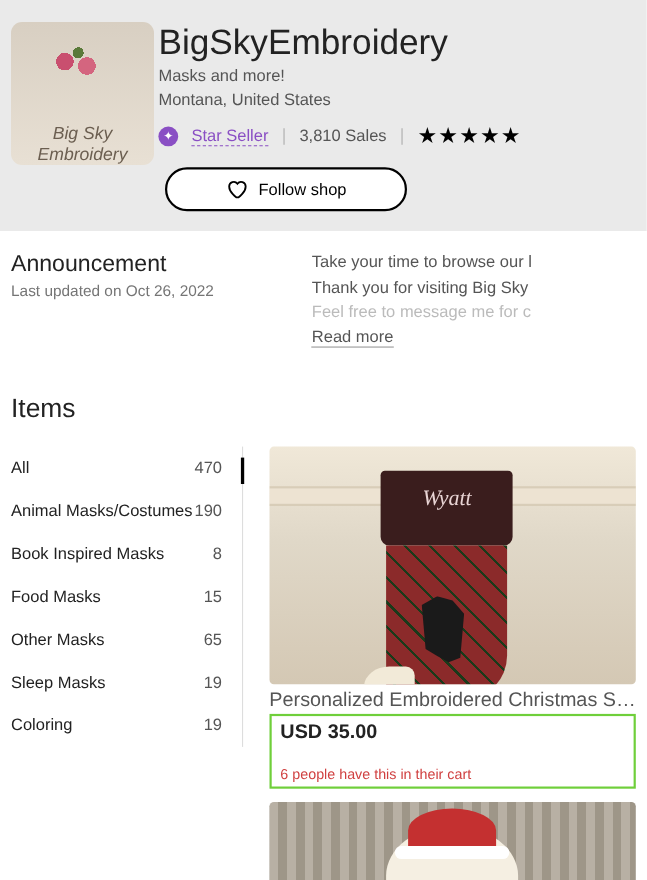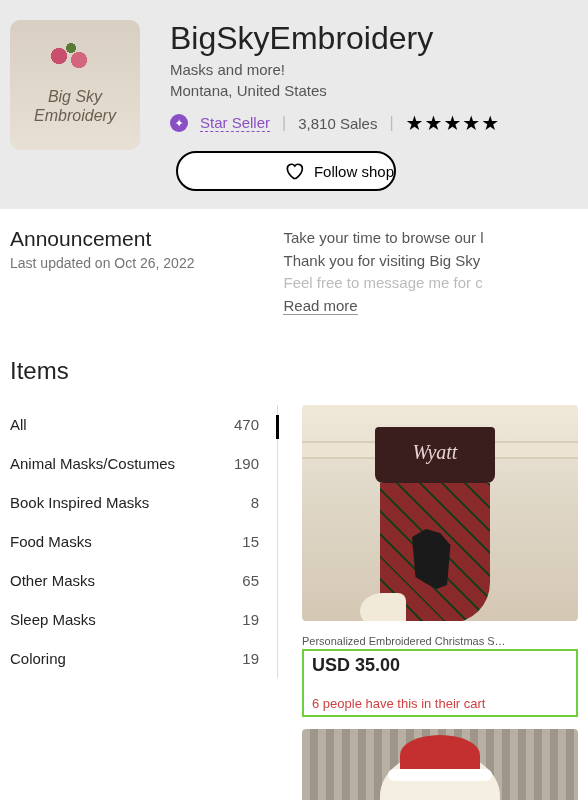--- a/index.html
+++ b/index.html
@@ -1,30 +1,30 @@
 <!DOCTYPE html>
 <html><head>
 <meta charset="utf-8">
 <style>
 *{margin:0;padding:0;box-sizing:border-box;font-family:-apple-system,BlinkMacSystemFont,"Segoe UI",Arial,sans-serif}
 body{width:588px;background:#fff;color:#222}
 .header-bg{background:#eaeaea;padding:20px 0 18px 10px;display:flex}
-.shop-logo{width:130px;height:130px;border-radius:10px;background:linear-gradient(180deg,#d8cfc2 0%,#e8e0d4 100%);margin-right:30px;display:flex;align-items:center;justify-content:center;font-family:cursive;color:#6b5e50;font-size:16px;text-align:center;line-height:1.2;position:relative}
+.shop-logo{width:130px;height:130px;border-radius:10px;background:linear-gradient(180deg,#d8cfc2 0%,#e8e0d4 100%);margin-right:4px;display:flex;align-items:flex-end;justify-content:center;font-family:cursive;color:#6b5e50;font-size:16px;text-align:center;line-height:1.2;position:relative}
 .shop-logo::before{content:"";position:absolute;top:12px;left:50%;transform:translateX(-50%);width:80px;height:40px;background:radial-gradient(circle at 30% 60%,#c94f6f 0 8px,transparent 8px),radial-gradient(circle at 55% 70%,#d4657f 0 8px,transparent 8px),radial-gradient(circle at 45% 40%,#5a7a3a 0 5px,transparent 5px)}
 .logo-text{margin-top:42px;font-style:italic}
 .shop-info h1{font-size:32px;font-weight:400;color:#222;margin-bottom:4px}
 .tagline{font-size:15px;color:#555;margin-bottom:4px}
 .location{font-size:15px;color:#555;margin-bottom:12px}
 .stats-row{display:flex;align-items:center;gap:12px;margin-bottom:16px}
 .star-seller-badge{width:18px;height:18px;border-radius:50%;background:#8a4fc4;display:inline-flex;align-items:center;justify-content:center;color:#fff;font-size:11px}
 .star-seller-link{color:#8a4fc4;font-size:15px;border-bottom:1px dashed #8a4fc4;text-decoration:none}
 .divider{color:#bbb}
 .sales{font-size:15px;color:#555}
 .stars{color:#000;font-size:20px;letter-spacing:1px}
-.follow-btn{display:flex;align-items:center;justify-content:flex-end;gap:10px;width:220px;height:40px;border:2px solid #000;border-radius:24px;background:#fff;font-size:15px;font-weight:500;cursor:pointer;margin-left:6px}
+.follow-btn{display:flex;align-items:center;justify-content:center;gap:10px;width:220px;height:40px;border:2px solid #000;border-radius:24px;background:#fff;font-size:15px;font-weight:500;cursor:pointer;margin-left:6px}
 .heart{width:20px;height:20px}
 .announce-section{display:flex;padding:18px 10px 0 10px;gap:9px}
 .announce-left{flex:0 0 auto}
 .announce-left h3{font-size:21px;font-weight:500;margin-bottom:4px}
 .announce-date{font-size:14px;color:#757575}
 .announce-right{flex:1;font-size:15px;color:#555;line-height:1.5;padding-left:80px;position:relative}
 .announce-right .fade{color:#bbb}
 .read-more{color:#555;border-bottom:1px solid #999;text-decoration:none;cursor:pointer}
 .items-heading{font-size:24px;font-weight:500;padding:40px 10px 20px 10px}
 .content-row{display:flex;padding:0 10px}
@@ -34,26 +34,26 @@
 .search-input::placeholder{color:#888}
 .search-icon{position:absolute;right:18px;top:13px;width:22px;height:22px}
 .cat-list{border-right:1px solid #ddd;position:relative}
 .cat-list::after{content:"";position:absolute;right:-2px;top:10px;width:3px;height:24px;background:#000}
 .cat-item{display:flex;justify-content:space-between;align-items:flex-end;padding:11px 18px 11px 0;font-size:15px;color:#222;cursor:pointer}
 .cat-item .count{color:#555}
 .right-col{flex:1;padding-left:12px}
 .product-img{width:100%;height:216px;border-radius:4px;background:linear-gradient(180deg,#f0e8d8 0%,#e0d8c8 40%,#d4c8b4 100%);position:relative;overflow:hidden}
 .mantel{position:absolute;top:36px;left:0;right:0;height:18px;background:#ede3d2;border-top:2px solid #d8cdb8;border-bottom:2px solid #d8cdb8}
 .stocking{position:absolute;top:0;left:50%;transform:translateX(-50%);width:130px;height:216px}
-.cuff{width:120px;height:56px;background:#3a1d1d;border-radius:4px 4px 8px 8px;margin-top:22px}
+.cuff{width:120px;height:68px;background:#3a1d1d;border-radius:4px 4px 8px 8px;margin-top:22px}
 .name-script{color:#e8d4d4;font-family:cursive;font-style:italic;font-size:20px;text-align:center;padding-top:14px}
 .body{width:110px;height:140px;margin-left:5px;background:repeating-linear-gradient(45deg,#8b2a2a 0 14px,#1a3a1a 14px 16px,#8b2a2a 16px 30px,#1a3a1a 30px 32px);position:relative;border-radius:0 0 40px 8px}
 .moose{position:absolute;top:30px;left:18px;width:70px;height:80px;background:#1a1a1a;clip-path:polygon(20% 30%,40% 20%,60% 25%,75% 40%,70% 90%,55% 95%,40% 88%,25% 80%)}
 .toe{position:absolute;bottom:-6px;left:-20px;width:46px;height:36px;background:#f2ead8;border-radius:50% 8px 8px 50%}
-.product-title{font-size:11px;color:#555;margin-top:14px;white-space:nowrap;overflow:hidden;text-overflow:ellipsis}
+.product-title{font-size:18px;color:#555;margin-top:4px;white-space:nowrap;overflow:hidden;text-overflow:ellipsis}
 .price-box{border:2px solid #6fcf3a;padding:4px 8px 4px 8px;margin-top:2px}
 .price{font-size:18px;font-weight:700;color:#222}
 .cart-note{font-size:13px;color:#d04040;margin-top:20px}
 .product-img2{width:100%;height:92px;border-radius:4px;margin-top:12px;background:repeating-linear-gradient(90deg,#b8b0a4 0 8px,#9e9688 8px 16px);position:relative;overflow:hidden}
 .santa-mask{position:absolute;bottom:-20px;left:50%;transform:translateX(-50%);width:120px;height:90px;background:#f5efe2;border-radius:50% 50% 40% 40%}
 .santa-hat{position:absolute;top:-16px;left:20px;width:80px;height:40px;background:#c43030;border-radius:50% 50% 0 0}
 .santa-trim{position:absolute;top:18px;left:8px;right:8px;height:12px;background:#fff;border-radius:8px}
 </style>
 </head>
 <body>

